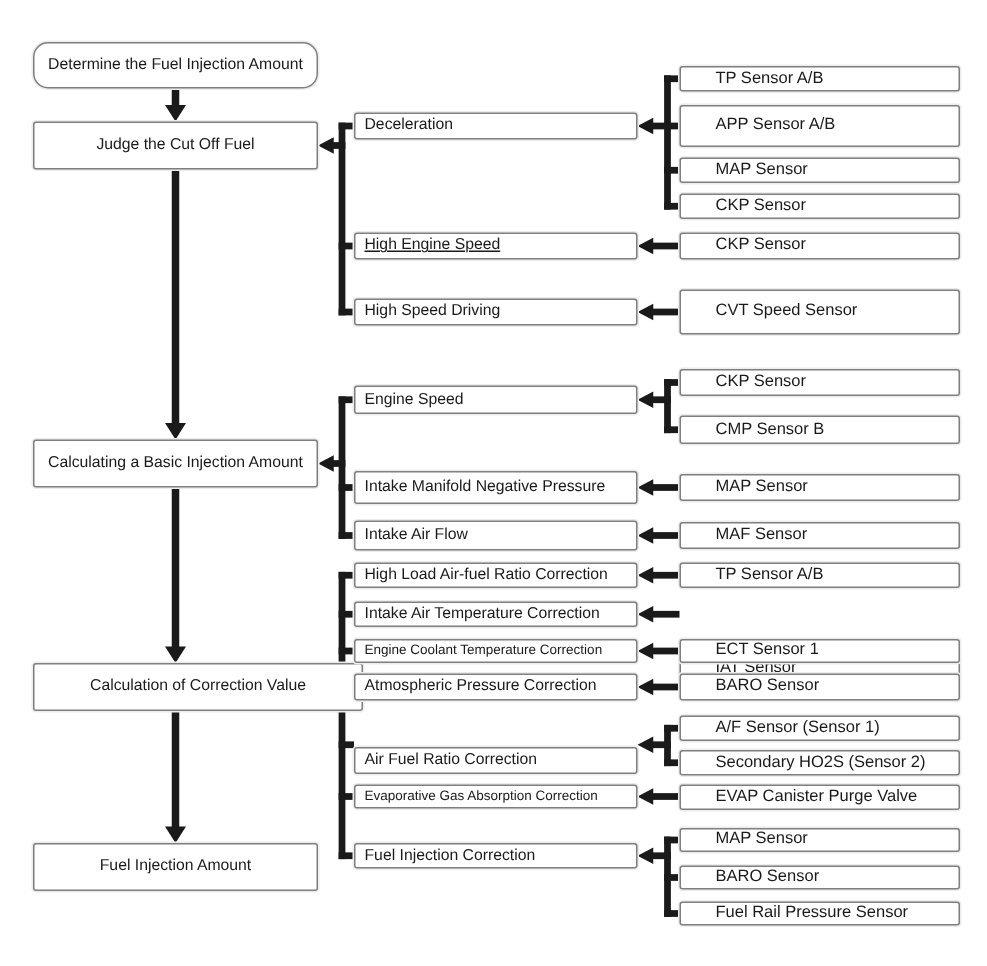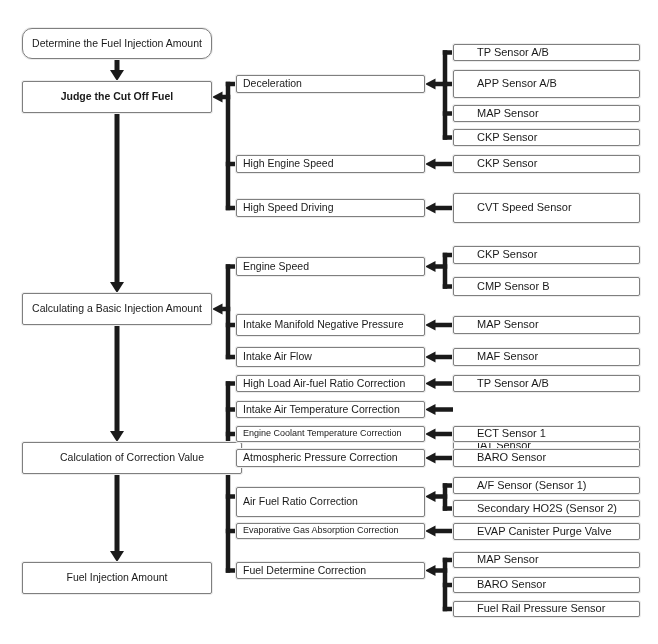--- a/index.html
+++ b/index.html
@@ -100,21 +100,21 @@
       <polygon points="425,570.5 435.5,565 435.5,576" fill="#1a1a1a"></polygon>
       <rect x="434" y="568.25" width="13.25" height="4.5" fill="#1a1a1a"></rect>
       <rect x="442.75" y="557.75" width="10.25" height="4.5" fill="#1a1a1a"></rect>
       <rect x="442.75" y="582.75" width="10.25" height="4.5" fill="#1a1a1a"></rect>
       <rect x="442.75" y="606.75" width="10.25" height="4.5" fill="#1a1a1a"></rect>
     </svg>
   <div id="nodes">
       <div class="node flow rounded" style="left: 22px; top: 28px; width: 190px; height: 31px;">
         <span class="lbl">Determine the Fuel Injection Amount</span>
       </div>
-      <div class="node flow" style="left: 22px; top: 81px; width: 190px; height: 32px; font-weight: bold;">
+      <div class="node flow" style="left: 22px; top: 81px; width: 190px; height: 32px;">
         <span class="lbl">Judge the Cut Off Fuel</span>
       </div>
       <div class="node flow" style="left: 22px; top: 293px; width: 190px; height: 32px;">
         <span class="lbl">Calculating a Basic Injection Amount</span>
       </div>
       <div class="node flow" style="left: 22px; top: 442px; width: 220px; height: 32px;">
         <span class="lbl">Calculation of Correction Value</span>
       </div>
       <div class="node flow" style="left: 22px; top: 562px; width: 190px; height: 32px;">
         <span class="lbl">Fuel Injection Amount</span>
@@ -127,21 +127,21 @@
       </div>
       <div class="node sensor" style="left: 453px; top: 70px; width: 187px; height: 28px;">
         <span class="lbl">APP Sensor A/B</span>
       </div>
       <div class="node sensor" style="left: 453px; top: 105px; width: 187px; height: 17px;">
         <span class="lbl">MAP Sensor</span>
       </div>
       <div class="node sensor" style="left: 453px; top: 129px; width: 187px; height: 17px;">
         <span class="lbl">CKP Sensor</span>
       </div>
-      <div class="node cond" style="left: 236px; top: 155px; width: 189px; height: 18px;">
+      <div class="node cond" style="left: 236px; top: 155px; width: 189px; height: 18px; text-decoration: underline;">
         <span class="lbl">High Engine Speed</span>
       </div>
       <div class="node sensor" style="left: 453px; top: 155px; width: 187px; height: 18px;">
         <span class="lbl">CKP Sensor</span>
       </div>
       <div class="node cond" style="left: 236px; top: 199px; width: 189px; height: 18px;">
         <span class="lbl">High Speed Driving</span>
       </div>
       <div class="node sensor" style="left: 453px; top: 193px; width: 187px; height: 30px;">
         <span class="lbl">CVT Speed Sensor</span>
@@ -184,37 +184,37 @@
       </div>
       <div class="node sensor" style="left: 453px; top: 426px; width: 187px; height: 16px;">
         <span class="lbl">ECT Sensor 1</span>
       </div>
       <div class="node cond" style="left: 236px; top: 449px; width: 189px; height: 18px;">
         <span class="lbl">Atmospheric Pressure Correction</span>
       </div>
       <div class="node sensor" style="left: 453px; top: 449px; width: 187px; height: 18px;">
         <span class="lbl">BARO Sensor</span>
       </div>
-      <div class="node cond" style="left: 236px; top: 487px; width: 189px; height: 30px;">
+      <div class="node cond" style="left: 236px; top: 498px; width: 189px; height: 18px;">
         <span class="lbl">Air Fuel Ratio Correction</span>
       </div>
       <div class="node sensor" style="left: 453px; top: 477px; width: 187px; height: 17px;">
         <span class="lbl">A/F Sensor (Sensor 1)</span>
       </div>
       <div class="node sensor" style="left: 453px; top: 500px; width: 187px; height: 17px;">
         <span class="lbl">Secondary HO2S (Sensor 2)</span>
       </div>
       <div class="node cond small" style="left: 236px; top: 523px; width: 189px; height: 16px;">
         <span class="lbl">Evaporative Gas Absorption Correction</span>
       </div>
       <div class="node sensor" style="left: 453px; top: 523px; width: 187px; height: 17px;">
         <span class="lbl">EVAP Canister Purge Valve</span>
       </div>
       <div class="node cond" style="left: 236px; top: 562px; width: 189px; height: 17px;">
-        <span class="lbl">Fuel Determine Correction</span>
+        <span class="lbl">Fuel Injection Correction</span>
       </div>
       <div class="node sensor" style="left: 453px; top: 552px; width: 187px; height: 16px;">
         <span class="lbl">MAP Sensor</span>
       </div>
       <div class="node sensor" style="left: 453px; top: 577px; width: 187px; height: 16px;">
         <span class="lbl">BARO Sensor</span>
       </div>
       <div class="node sensor" style="left: 453px; top: 601px; width: 187px; height: 16px;">
         <span class="lbl">Fuel Rail Pressure Sensor</span>
       </div>

